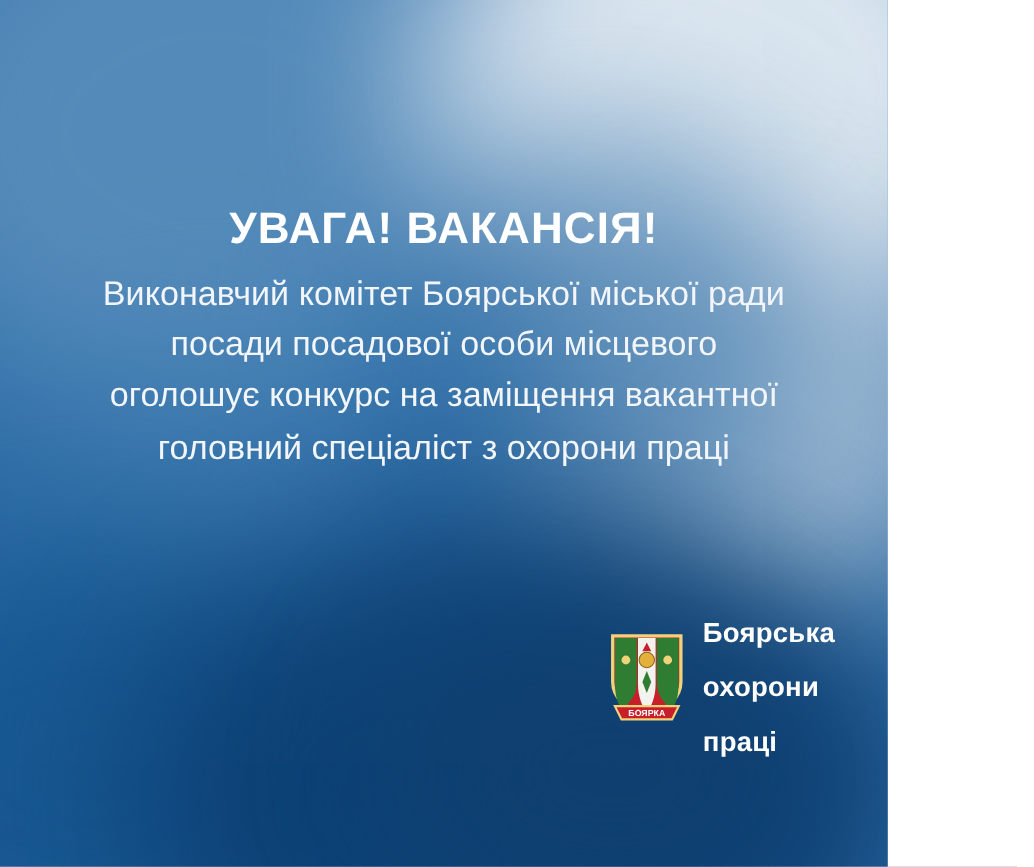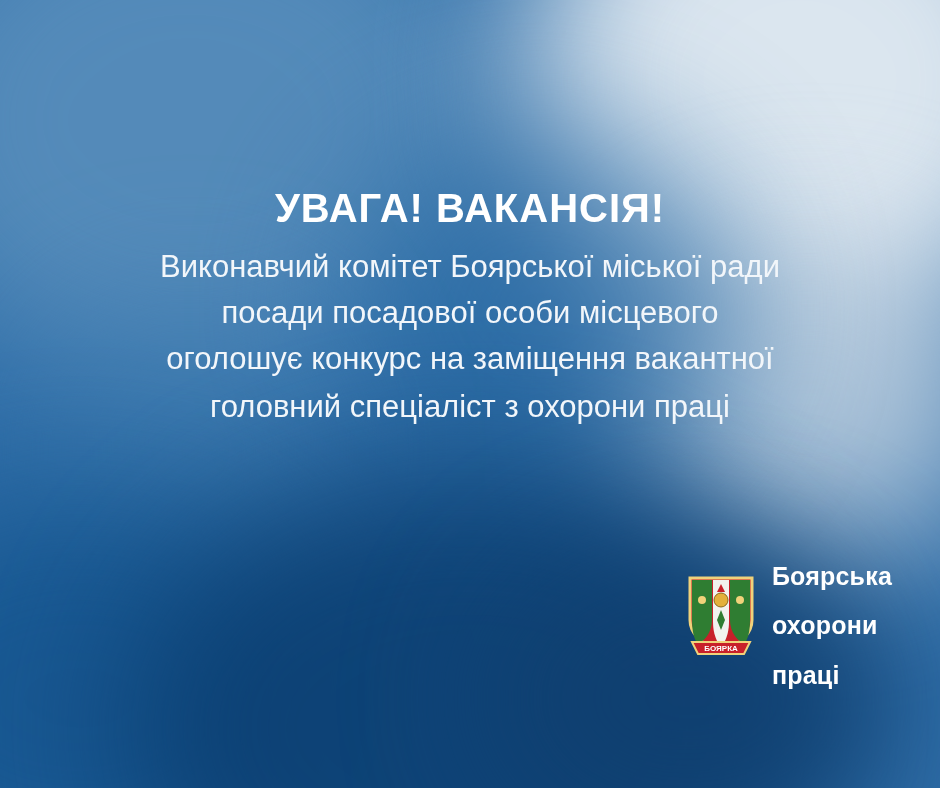--- a/index.html
+++ b/index.html
@@ -7,21 +7,21 @@
     padding: 0;
   }
   body {
     width: 940px;
     height: 788px;
     overflow: hidden;
     font-family: "Liberation Sans", sans-serif;
   }
   .poster {
     position: relative;
-    width: 940px;
+    width: 807px;
     height: 788px;
     overflow: hidden;
     background-color: #2f6ea8;
   }
   
   .bg-base {
     position: absolute;
     inset: 0;
     background:
       radial-gradient(120% 90% at 18% 12%, #6f9ec4 0%, rgba(111,158,196,0) 55%),

